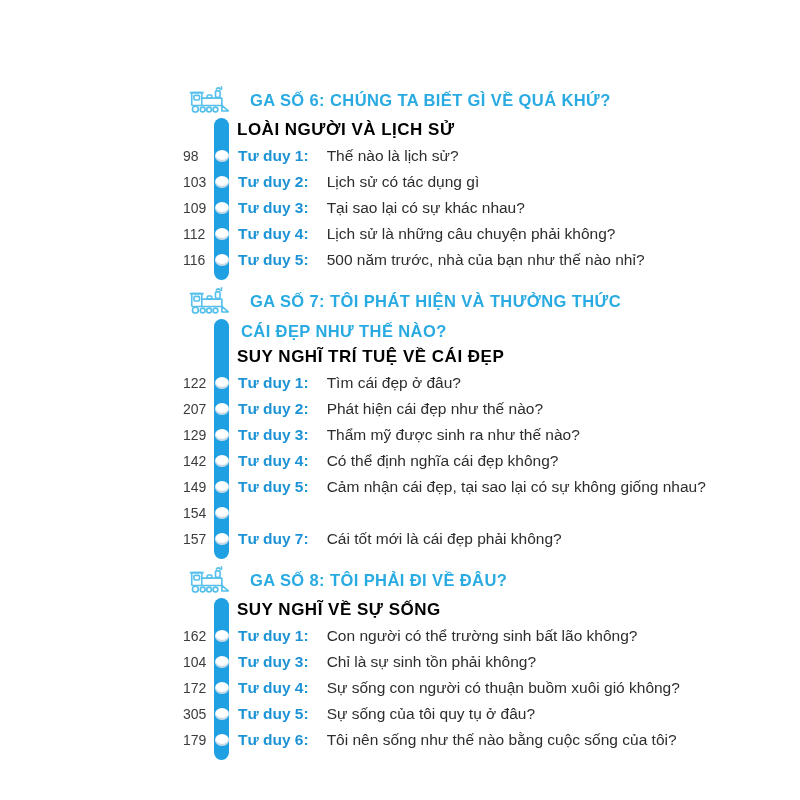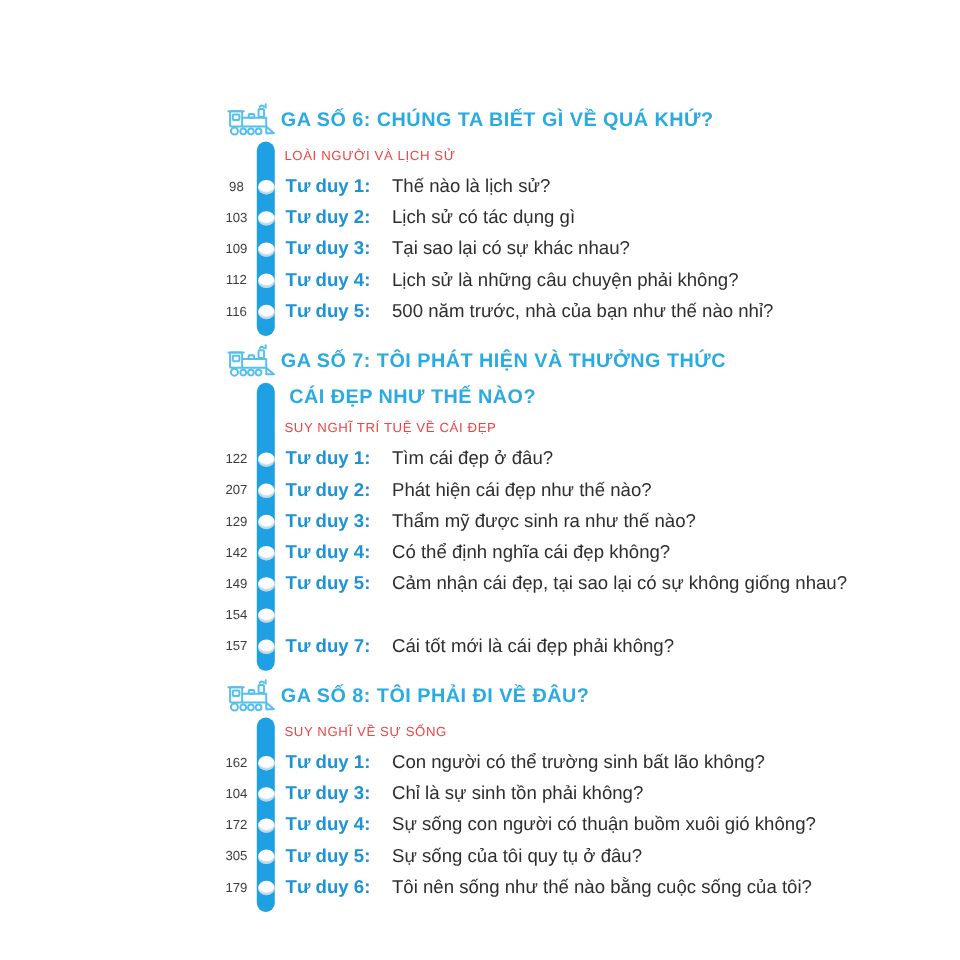--- a/index.html
+++ b/index.html
@@ -19,42 +19,42 @@
   .page{
     position:absolute;left:183px;top:83px;width:480px;
   }
   .section + .section{margin-top:4px;}
   .sec-header{
     display:flex;align-items:center;height:34px;padding-left:6px;
   }
   .train{width:42px;height:30px;flex:none;}
   .sec-title{
     color:var(--c-station);font-weight:bold;font-size:16.5px;
-    letter-spacing:0.4px;margin-left:3px;white-space:nowrap;
+    letter-spacing:0.4px;margin-left:19px;white-space:nowrap;
   }
   .sec-body{position:relative;padding-bottom:7px;}
   .bar{
     position:absolute;left:31px;top:1px;bottom:0;width:15px;
     background:var(--c-track);border-radius:8px;
   }
   .hrow{
     position:relative;height:26px;display:flex;align-items:center;
     padding-left:54px;
   }
   .hrow .sec-title{margin-left:4px;}
   .sec-subtitle{
-    color:#ef4444;font-weight:normal;font-size:11px;letter-spacing:0.5px;
+    color:#000000;font-weight:bold;font-size:17px;letter-spacing:0.5px;
     white-space:nowrap;
   }
   .item{
     position:relative;height:26px;
     display:grid;grid-template-columns:28px 22px 1fr;align-items:center;
   }
   .pagenum{
-    text-align:center;color:var(--c-page);font-size:11px;line-height:1;
+    text-align:left;color:var(--c-page);font-size:14px;line-height:1;
   }
   .nodecol{display:flex;justify-content:center;align-items:center;}
   .node{
     width:14px;height:12px;background:#ffffff;border-radius:50%;
     box-shadow:inset 0 -2px 1px rgba(140,180,205,0.55);
   }
   .itemtext{
     font-size:15.5px;color:var(--c-text);white-space:nowrap;
     padding-left:5px;line-height:1;
   }

